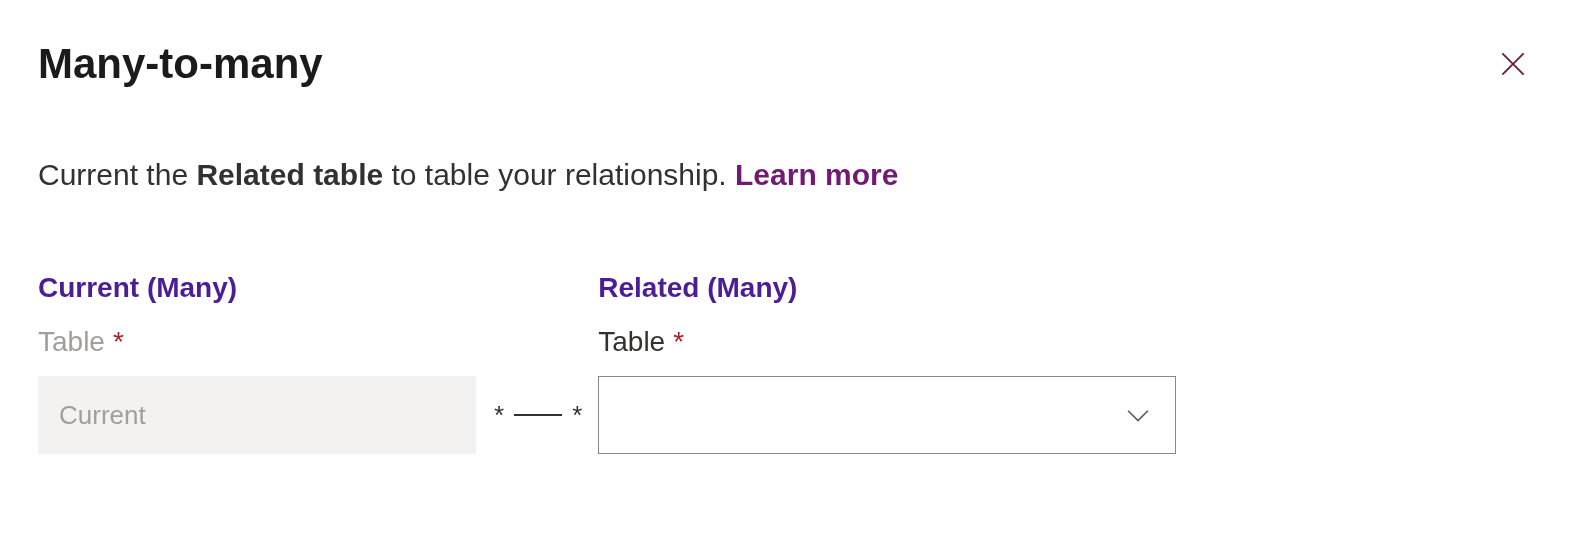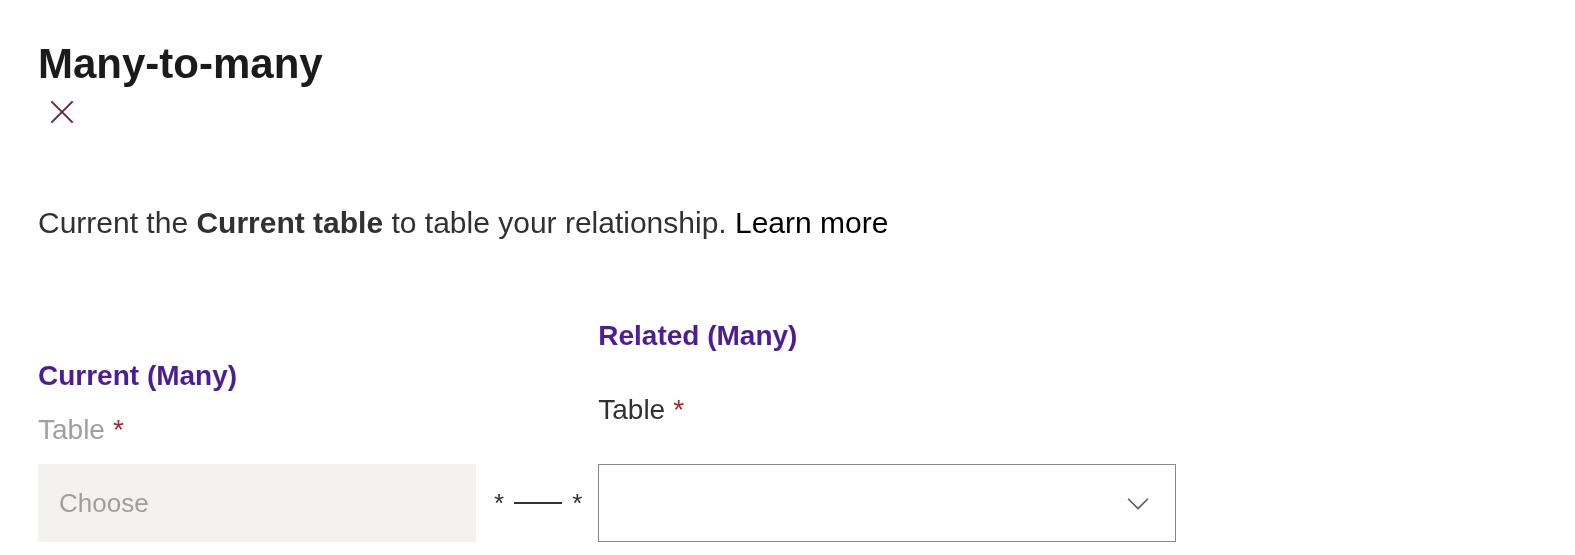--- a/index.html
+++ b/index.html
@@ -12,21 +12,20 @@
       background: #ffffff;
       padding: 40px 38px;
       width: 1575px;
       height: 555px;
       color: #323130;
     }
     .header-row {
       display: flex;
       justify-content: space-between;
       align-items: flex-start;
-      flex-direction: column;
     }
     .title {
       font-size: 42px;
       font-weight: 700;
       color: #1b1b1b;
     }
     .close-btn {
       background: none;
       border: none;
       cursor: pointer;
@@ -45,22 +44,23 @@
     .description {
       margin-top: 70px;
       font-size: 30px;
       font-weight: 400;
       color: #323130;
     }
     .description .bold {
       font-weight: 700;
     }
     .description a {
-      color: #000000;
+      color: #701a75;
       text-decoration: none;
+      font-weight: bold;
     }
     .columns-row {
       display: flex;
       align-items: flex-end;
       margin-top: 80px;
       gap: 0;
     }
     .column {
       display: flex;
       flex-direction: column;
@@ -122,53 +122,52 @@
     .connector .line {
       width: 48px;
       height: 1.5px;
       background: #323130;
     }
     .col-current {
       width: 438px;
     }
     .col-related {
       width: 578px;
-      gap: 20px;
     }
     .select-value {
       flex: 1;
     }
   </style>
 </head>
 <body>
 
 <div class="header-row">
   <h1 class="title">Many-to-many</h1>
   <button class="close-btn">
     <svg viewBox="0 0 24 24" fill="none">
       <line x1="4" y1="4" x2="20" y2="20"></line>
       <line x1="20" y1="4" x2="4" y2="20"></line>
     </svg>
   </button>
 </div>
 
 <p class="description">
-  <span>Current the </span><span class="bold">Current table</span><span> to table your relationship. </span><a href="#">Learn more</a>
+  <span>Current the </span><span class="bold">Related table</span><span> to table your relationship. </span><a href="#">Learn more</a>
 </p>
 
 <div class="columns-row">
 
   <div class="column col-current">
     <div class="col-header">Current (Many)</div>
     <div class="field-label disabled">
       <span>Table</span>
       <span class="required-asterisk">*</span>
     </div>
     <div class="input-box disabled">
-      <span class="select-value">Choose</span>
+      <span class="select-value">Current</span>
     </div>
   </div>
 
   <div class="connector">
     <span>*</span>
     <span class="line"></span>
     <span>*</span>
   </div>
 
   <div class="column col-related">

